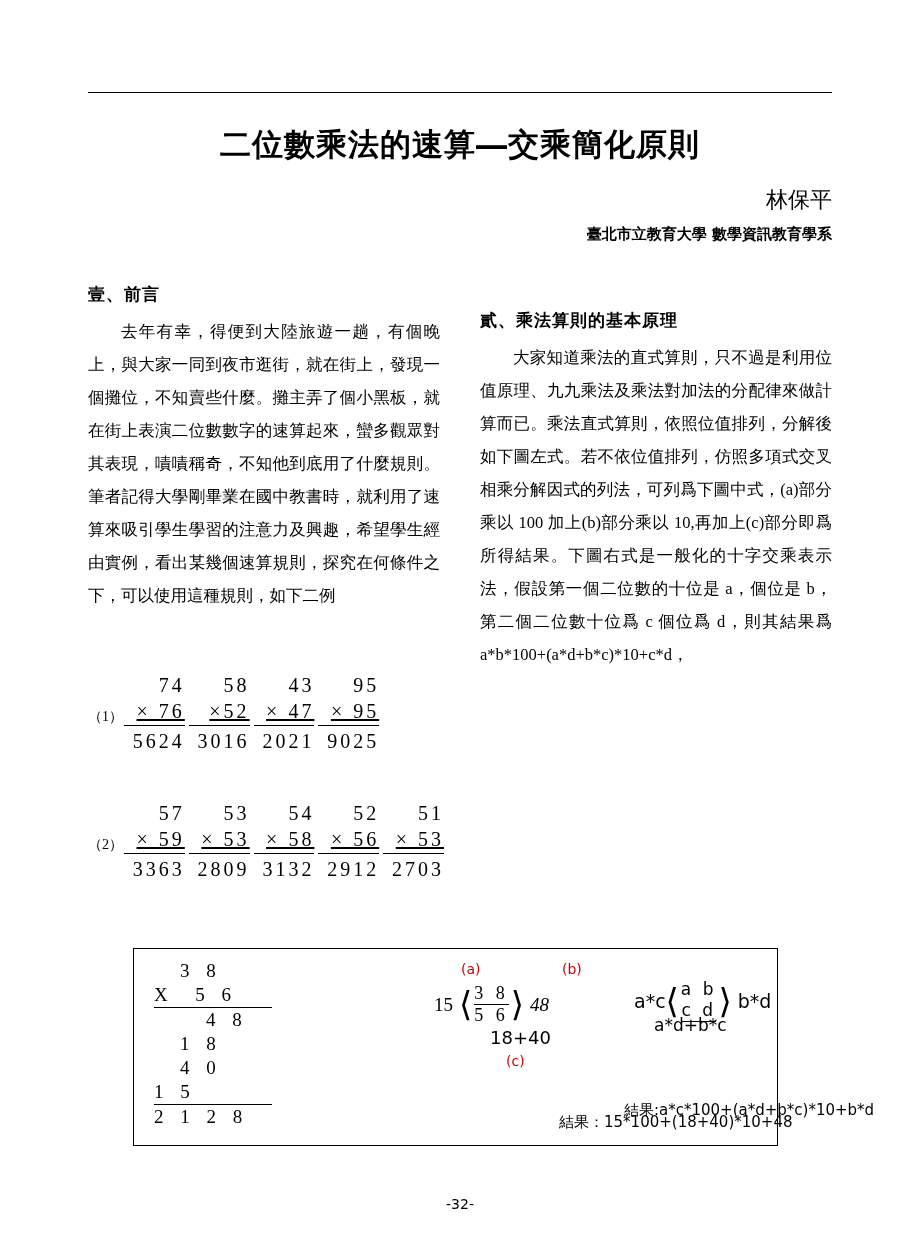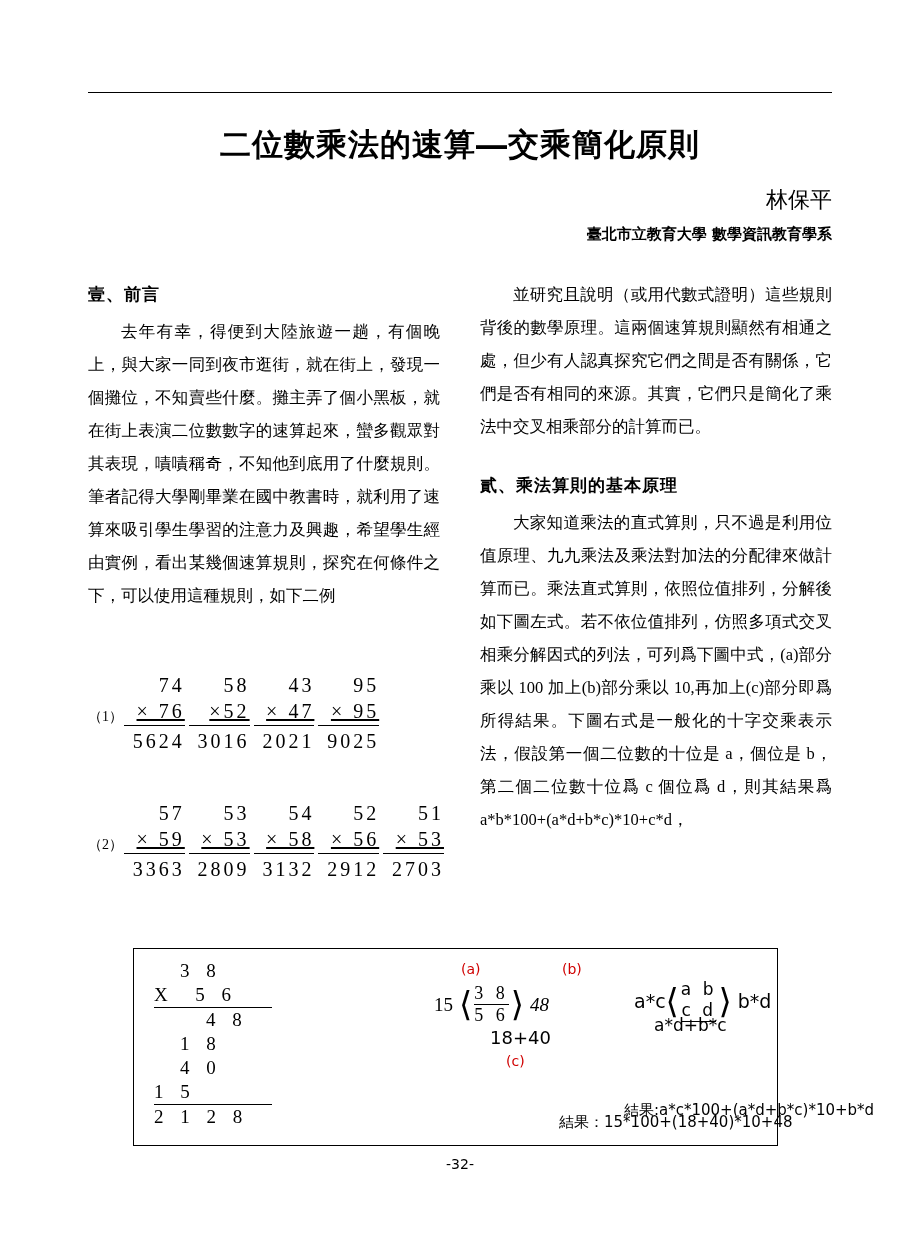--- a/index.html
+++ b/index.html
@@ -216,21 +216,21 @@
   }
   .result-right {
     position: absolute; left: -10px; top: 122px;
     font-size: 15px;
     font-family: "DejaVu Sans", "Liberation Sans", sans-serif;
     white-space: nowrap;
   }
 
   .page-number {
     position: absolute;
-    left: 0; top: 1156px;
+    left: 0; top: 1196px;
     width: 920px;
     text-align: center;
     font-size: 14px;
     font-family: "DejaVu Sans", "Liberation Sans", sans-serif;
   }
 </style>
 </head>
 <body>
 
 <div class="page">
@@ -240,21 +240,20 @@
   <div class="title">二位數乘法的速算―交乘簡化原則</div>
   <div class="author">林保平</div>
   <div class="affiliation">臺北市立教育大學 數學資訊教育學系</div>
 
   <div class="col col-left">
     <div class="sec-head">壹、前言</div>
     <p class="para">去年有幸，得便到大陸旅遊一趟，有個晚上，與大家一同到夜市逛街，就在街上，發現一個攤位，不知賣些什麼。攤主弄了個小黑板，就在街上表演二位數數字的速算起來，蠻多觀眾對其表現，嘖嘖稱奇，不知他到底用了什麼規則。筆者記得大學剛畢業在國中教書時，就利用了速算來吸引學生學習的注意力及興趣，希望學生經由實例，看出某幾個速算規則，探究在何條件之下，可以使用這種規則，如下二例</p>
   </div>
 
   <div class="col col-right">
-    <p class="para">並研究且說明（或用代數式證明）這些規則背後的數學原理。這兩個速算規則顯然有相通之處，但少有人認真探究它們之間是否有關係，它們是否有相同的來源。其實，它們只是簡化了乘法中交叉相乘部分的計算而已。</p>
     <div class="gap"></div>
     <div class="sec-head">貳、乘法算則的基本原理</div>
     <p class="para">大家知道乘法的直式算則，只不過是利用位值原理、九九乘法及乘法對加法的分配律來做計算而已。乘法直式算則，依照位值排列，分解後如下圖左式。若不依位值排列，仿照多項式交叉相乘分解因式的列法，可列爲下圖中式，(a)部分乘以 100 加上(b)部分乘以 10,再加上(c)部分即爲所得結果。下圖右式是一般化的十字交乘表示法，假設第一個二位數的十位是 a，個位是 b，第二個二位數十位爲 c 個位爲 d，則其結果爲 a*b*100+(a*d+b*c)*10+c*d，</p>
   </div>
 
   <div class="example ex1">
     <div class="ex-label">（1）</div>
     <div class="ex-grid">
       <div class="ex-cell">
         <div class="row1">74</div>

